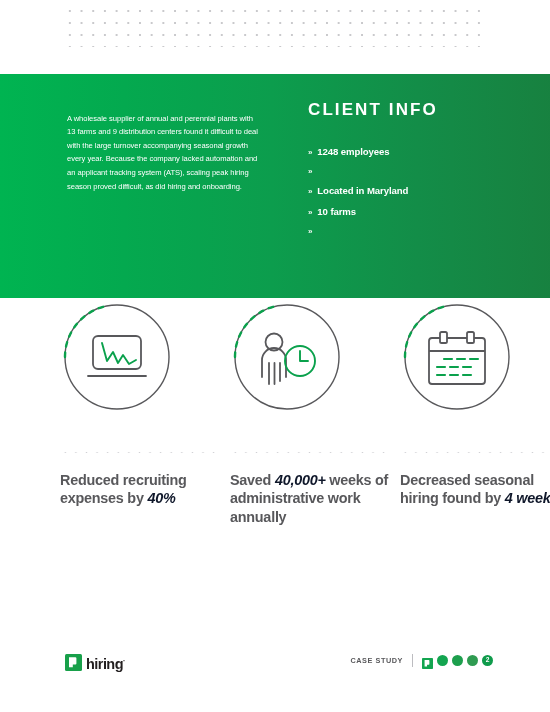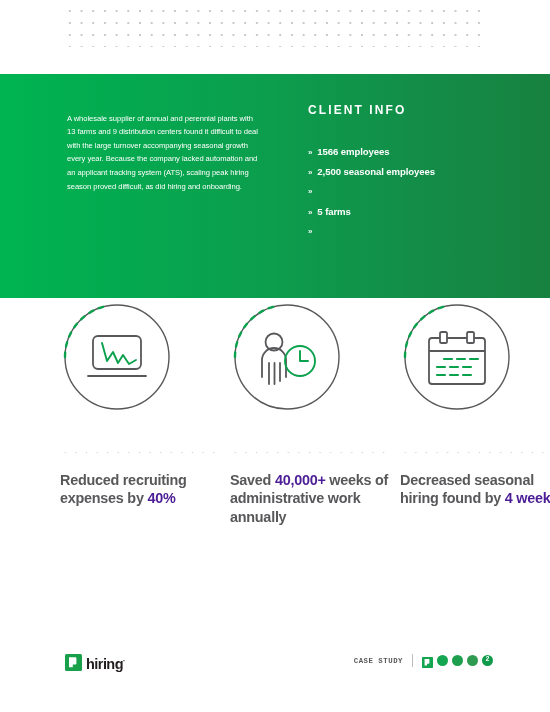--- a/index.html
+++ b/index.html
@@ -28,21 +28,21 @@
   .story{
     position:absolute;left:67px;top:30px;width:194px;
     color:#ffffff;font-size:7.6px;line-height:13.6px;
     font-family:"Liberation Sans", sans-serif;
     letter-spacing:-0.05px;
     font-stretch:condensed;
   }
 
   .client-col{position:absolute;left:308px;top:29px;width:200px;}
   .client-title{
-    color:#ffffff;font-size:12px;font-weight:bold;letter-spacing:2.1px;
+    color:#ffffff;font-size:17px;font-weight:bold;letter-spacing:2.1px;
     line-height:14px;
   }
   .client-divider{
     margin-top:8px;width:180px;height:4px;
     background-image:radial-gradient(#cdeedb 1.0px, transparent 1.2px);
     background-size:11.4px 4px;background-position:0 1px;
   }
   .client-list{margin:0;padding:0;list-style:none;margin-top:13px;}
   .client-list li{
     display:flex;align-items:baseline;gap:5px;
@@ -65,33 +65,33 @@
     position:absolute;top:150px;left:5px;width:159px;height:3px;
     background-image:radial-gradient(#cfcfd3 0.8px, transparent 1px);
     background-size:10.6px 3px;background-position:0 1px;
   }
 
   .stat-text{
     position:absolute;top:171px;left:5px;width:164px;
     color:#58585b;font-size:14.4px;font-weight:bold;line-height:18.4px;
     letter-spacing:-0.25px;
   }
-  .stat-text .hl{color:#4c1d95;}
+  .stat-text .hl{color:#0f172a;font-style:italic;}
 
   
   .footer{position:absolute;left:0;top:645px;width:550px;height:40px;}
   .logo{position:absolute;left:65px;top:7px;display:flex;align-items:center;gap:4px;}
   .logo-mark{width:17px;height:17px;position:relative;}
   .logo-word{
     color:#231f20;font-size:14.5px;font-weight:bold;letter-spacing:-0.55px;
     line-height:17px;
   }
   .logo-word sup{font-size:7px;vertical-align:super;}
 
-  .footer-right{position:absolute;right:57px;top:9px;display:flex;align-items:center;gap:7px;font-family:Liberation Mono, monospace;}
+  .footer-right{position:absolute;right:57px;top:9px;display:flex;align-items:center;gap:7px;}
   .case-study{
     color:#58585b;font-size:7.3px;font-weight:bold;letter-spacing:.55px;line-height:12px;
   }
   .vrule{width:1px;height:13px;background:#bcbcc0;margin:0 2px;}
   .pips{display:flex;align-items:center;gap:4px;}
   .pip{width:11px;height:11px;border-radius:50%;}
   .pip-num{
     width:11px;height:11px;border-radius:50%;
     color:#ffffff;font-size:6.6px;font-weight:bold;
     display:flex;align-items:center;justify-content:center;line-height:1;
@@ -109,32 +109,32 @@
     <div class="band-inner">
 
       <p class="story">A wholesale supplier of annual and perennial plants with 13 farms and 9 distribution centers found it difficult to deal with the large turnover accompanying seasonal growth every year. Because the company lacked automation and an applicant tracking system (ATS), scaling peak hiring season proved difficult, as did hiring and onboarding.</p>
 
       <div class="client-col">
         <div class="client-title">CLIENT INFO</div>
         <div class="client-divider"></div>
         <ul class="client-list">
           <li>
             <span class="bullet">»</span>
-            <span>1566 employees</span>
-          </li>
-          <li>
-            <span class="bullet">»</span>
-            <span>2,500 seasonal employees</span>
-          </li>
-          <li>
-            <span class="bullet">»</span>
-          </li>
-          <li>
-            <span class="bullet">»</span>
-            <span>5 farms</span>
+            <span>1248 employees</span>
+          </li>
+          <li>
+            <span class="bullet">»</span>
+          </li>
+          <li>
+            <span class="bullet">»</span>
+            <span>Located in Maryland</span>
+          </li>
+          <li>
+            <span class="bullet">»</span>
+            <span>10 farms</span>
           </li>
           <li>
             <span class="bullet">»</span>
           </li>
         </ul>
       </div>
 
     </div>
   </div>
 

